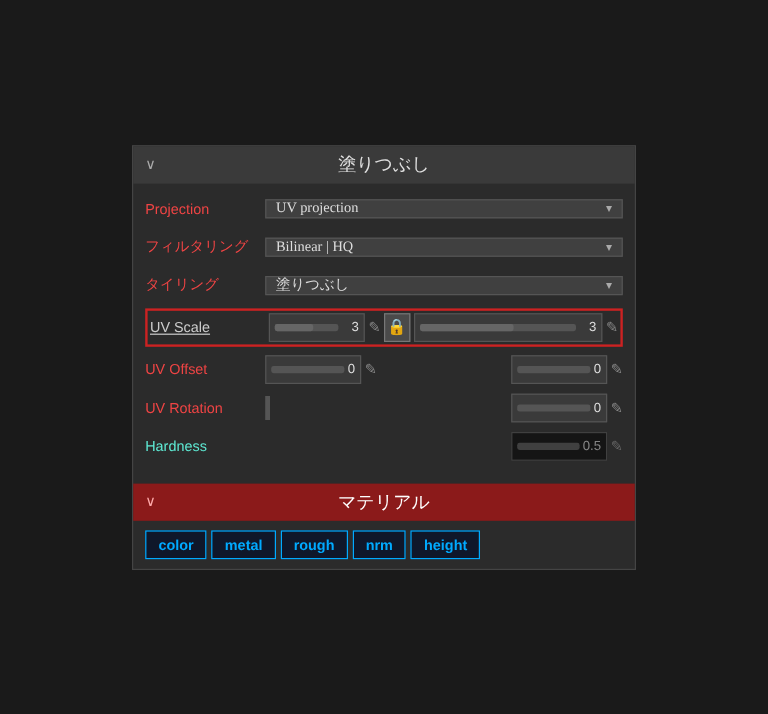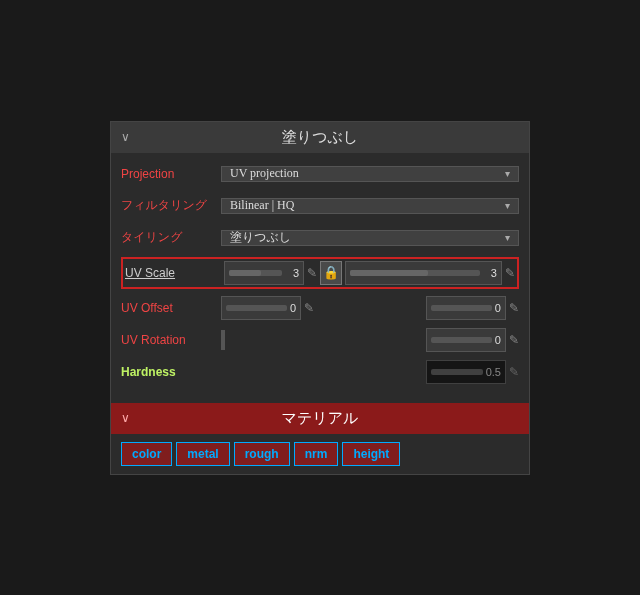--- a/index.html
+++ b/index.html
@@ -56,22 +56,21 @@
     }
 
     .prop-label {
       color: #ef4444;
       width: 100px;
       flex-shrink: 0;
       font-size: 12px;
     }
 
     .prop-label.dimmed {
-      color: #bef264;
-      font-weight: bold;
+      color: #5eead4;
     }
 
     .dropdown-control {
       flex: 1;
       background: #404040;
       border: 1px solid #555;
       color: #ddd;
       padding: 3px 8px;
       font-size: 12px;
       display: flex;
@@ -112,21 +111,21 @@
     }
 
     .material-tabs {
       display: flex;
       gap: 4px;
       padding: 8px 10px;
       flex-wrap: wrap;
     }
 
     .tab-button {
-      background: #7f1d1d;
+      background: #0f172a;
       border: 1px solid #00aaff;
       color: #00aaff;
       padding: 4px 10px;
       font-size: 12px;
       font-weight: bold;
       cursor: pointer;
     }
   </style>
 </head>
 <body>

